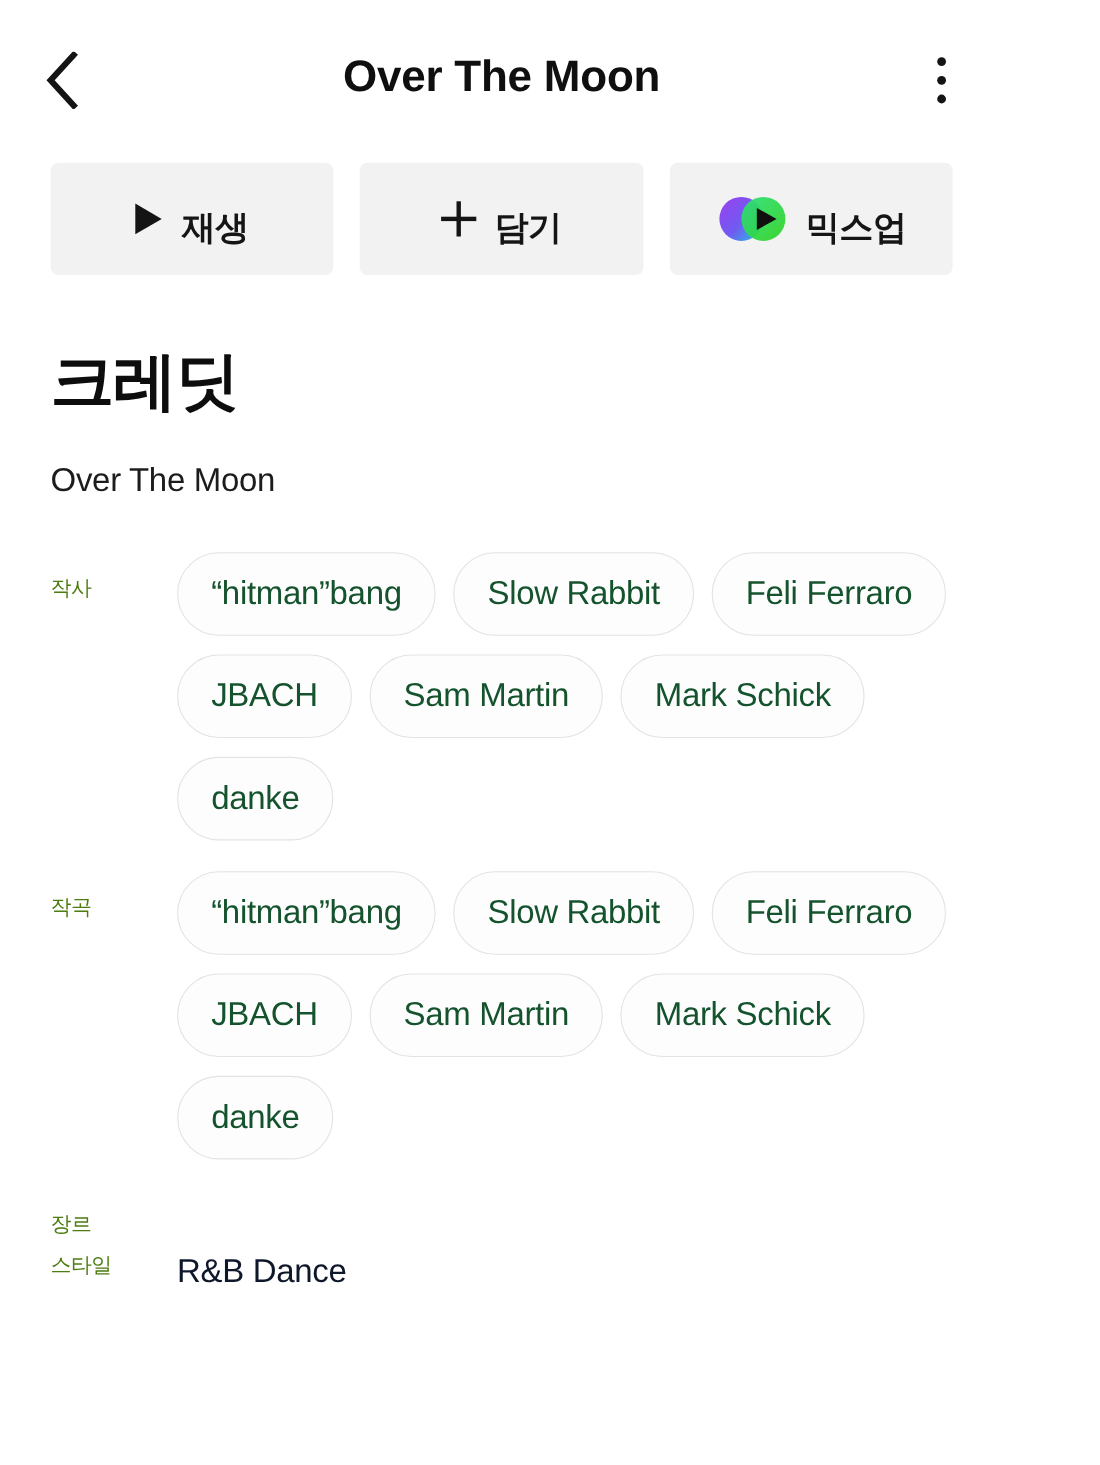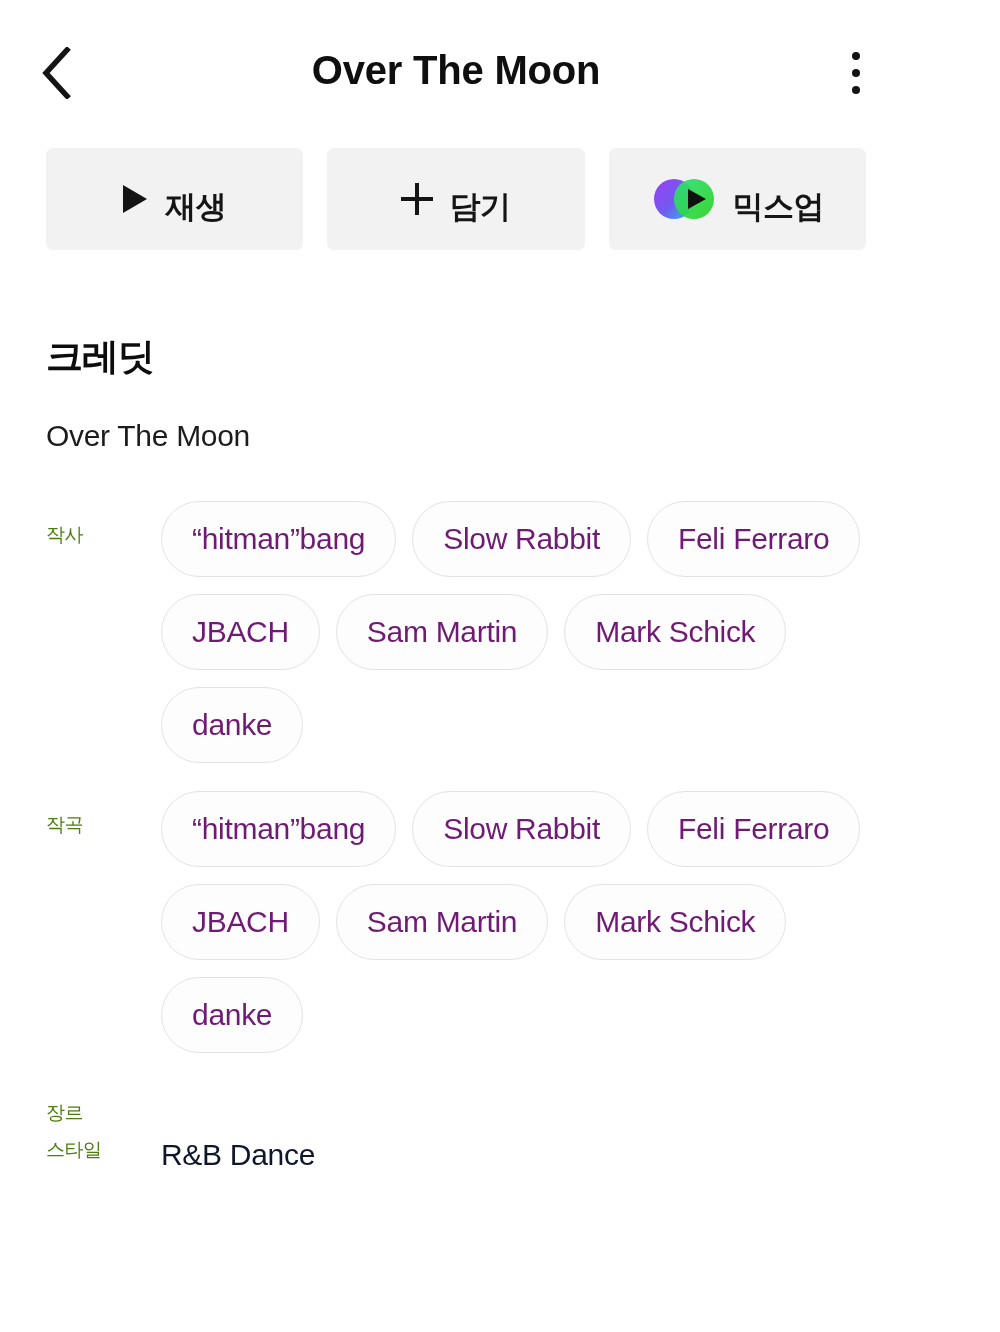--- a/index.html
+++ b/index.html
@@ -125,25 +125,25 @@
   .icon-plus::after  { top: 0; left: 14px; height: 32px; width: 4px; }
 
   .icon-mixup { width: 66px; height: 42px; display: block; }
 
   
   .credits {
     padding: 0 46px;
   }
 
   .section-title {
-    font-size: 37px;
+    font-size: 58px;
     font-weight: bold;
     color: #0d0d0d;
     letter-spacing: -1px;
-    margin-top: 88px;
+    margin-top: 68px;
     line-height: 1;
   }
 
   .track-name {
     font-size: 30px;
     color: #1c1c1c;
     margin-top: 46px;
     line-height: 1;
     letter-spacing: -0.3px;
   }
@@ -178,21 +178,21 @@
   .chip {
     display: inline-flex;
     align-items: center;
     justify-content: center;
     height: 76px;
     padding: 0 30px;
     border: 1.6px solid #e3e3e3;
     border-radius: 40px;
     background: #fdfdfd;
     font-size: 30px;
-    color: #701a75;
+    color: #14532d;
     letter-spacing: -0.3px;
     white-space: nowrap;
     cursor: pointer;
     font-family: inherit;
     line-height: 1;
   }
 
   .plain-value {
     font-size: 30px;
     color: #0f172a;

